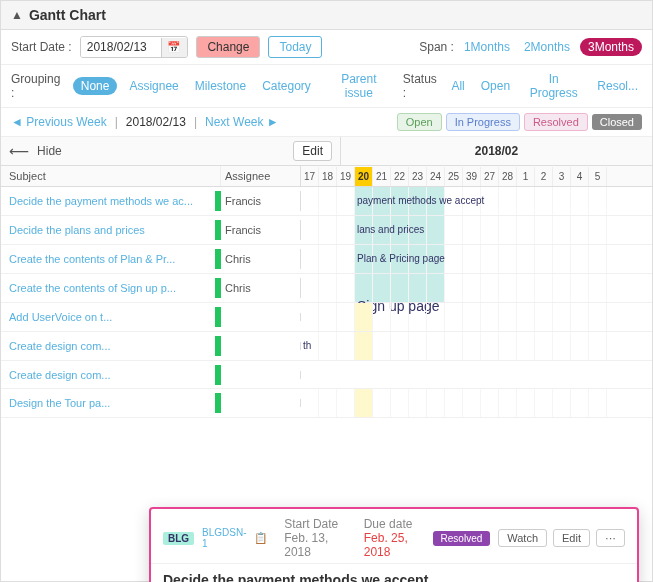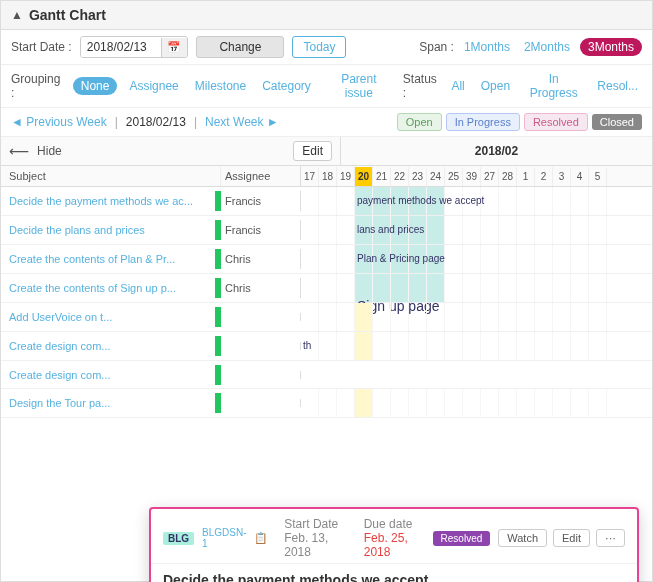--- a/index.html
+++ b/index.html
@@ -67,24 +67,24 @@
     }
     .calendar-btn {
       background: #f0f0f0;
       border: none;
       border-left: 1px solid #ccc;
       padding: 3px 6px;
       cursor: pointer;
       font-size: 11px;
     }
     .btn-change {
-      background: #e5e5e5;
+      background: #fca5a5;
       border: 1px solid #ccc;
       border-radius: 3px;
-      padding: 3px 22px;
+      padding: 3px 10px;
       cursor: pointer;
       font-size: 12px;
       color: #333;
     }
     .btn-today {
       background: #fff;
       border: 1px solid #57b2e0;
       border-radius: 3px;
       padding: 3px 10px;
       cursor: pointer;

